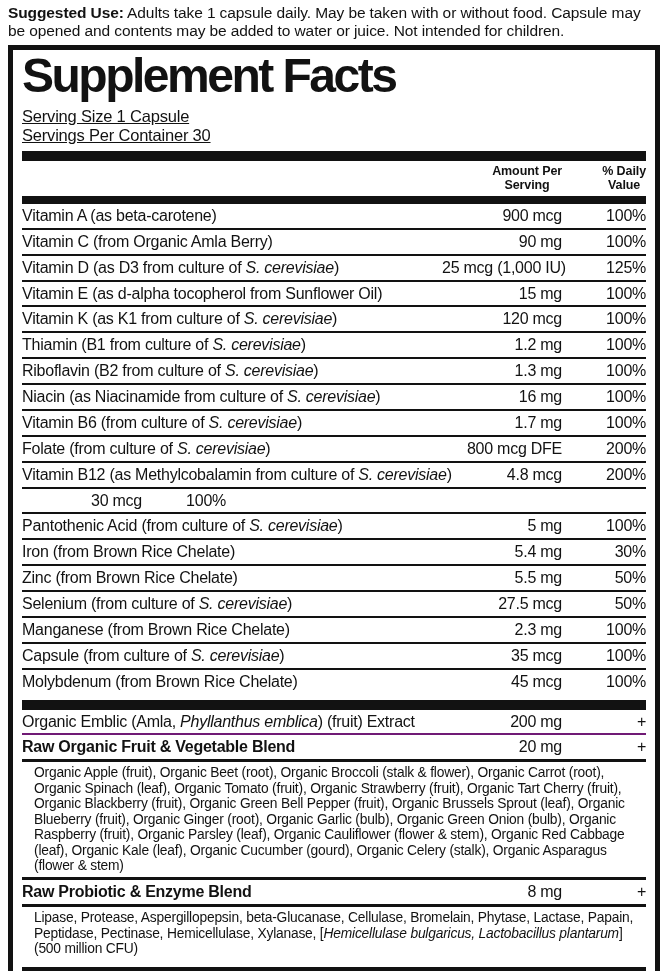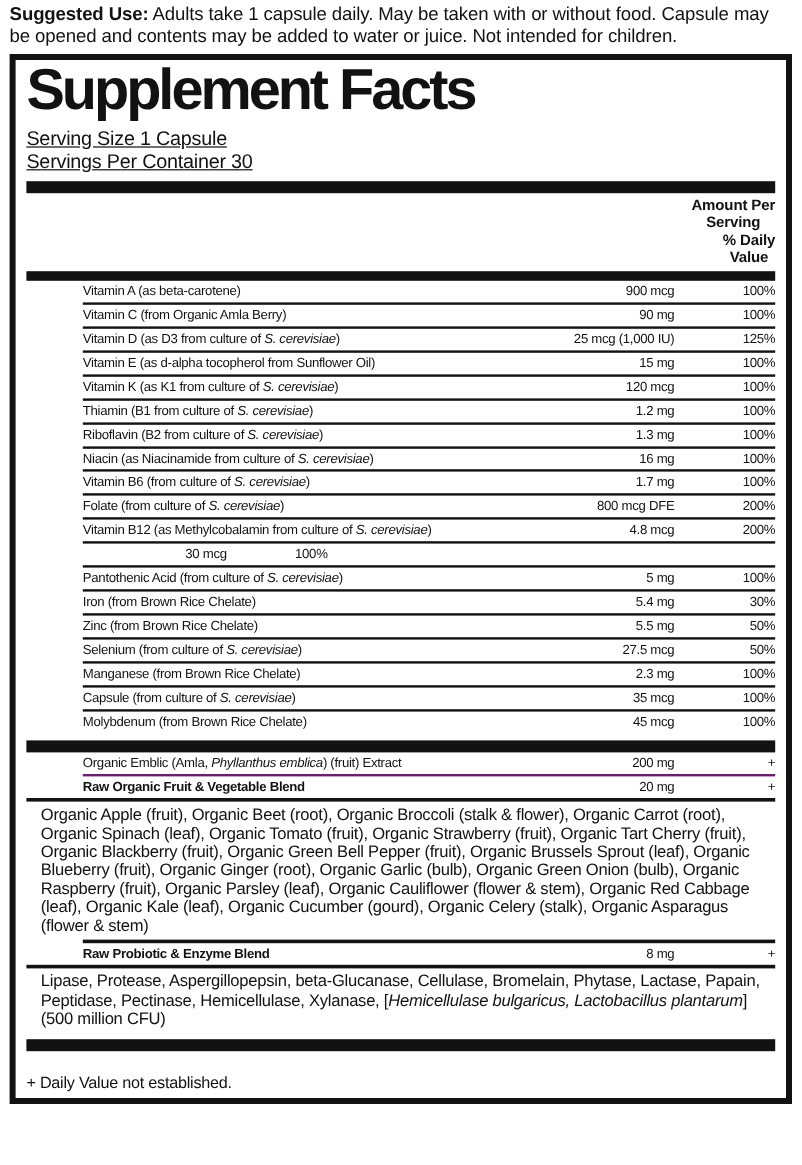--- a/index.html
+++ b/index.html
@@ -20,28 +20,28 @@
   .title{
     font-size:48px;font-weight:bold;letter-spacing:-2.5px;line-height:1.0;
     margin:0 0 7px;white-space:nowrap;
   }
   .serving{font-size:16.5px;line-height:1.17;letter-spacing:-0.2px;text-decoration:underline;}
 
   .bar{height:10px;background:#121212;margin-top:6px;}
   .bar2{height:8px;background:#121212;}
 
   
-  .hdr{display:flex;align-items:flex-end;padding:4px 0 3px;flex-direction:column;}
+  .hdr{display:flex;padding:4px 0 3px;}
   .hdr .hl{flex:1;}
   .hdr .ha{width:120px;text-align:right;}
   .hdr .hd{width:84px;text-align:right;}
   .hcenter{display:inline-block;text-align:center;font-size:12.5px;font-weight:bold;line-height:1.1;letter-spacing:-0.1px;}
 
   
-  .n-row{display:flex;align-items:baseline;padding:3px 0 2px;font-size:11px;letter-spacing:-0.25px;line-height:1.18;margin-left:47px;}
+  .n-row{display:flex;align-items:baseline;padding:3px 0 2px;font-size:16px;letter-spacing:-0.25px;line-height:1.18;}
   .rows .n-row + .n-row{border-top:2px solid #121212;}
   .n-label{flex:1;white-space:nowrap;min-width:0;}
   .n-amount{width:120px;text-align:right;white-space:nowrap;}
   .n-dv{width:84px;text-align:right;white-space:nowrap;}
   .n-label.b{font-weight:bold;}
 
   
   .blend > * + *{border-top:2px solid #701a75;}
   .blend .detail{border-top:3px solid #121212;}
   .blend .detail + .n-row{border-top:3px solid #121212;}

